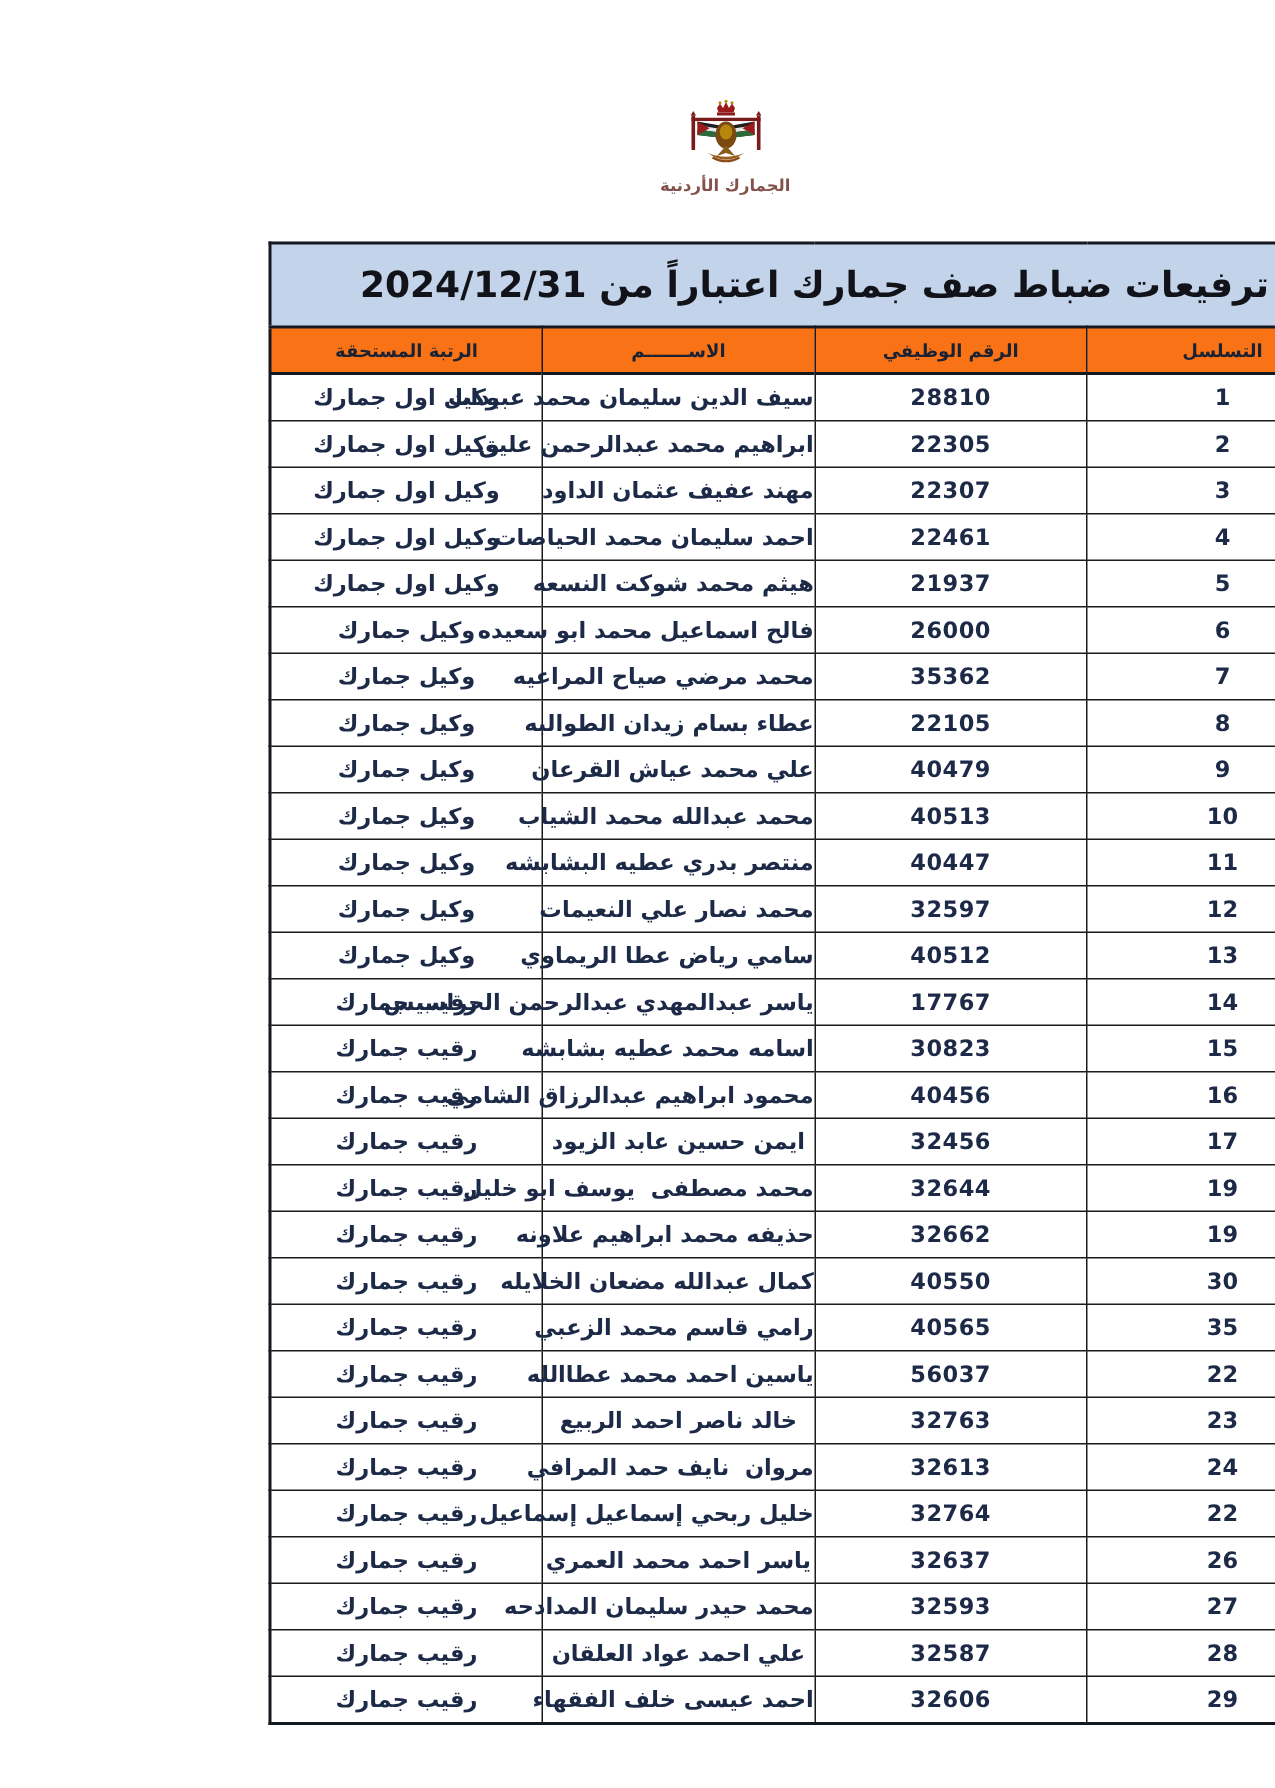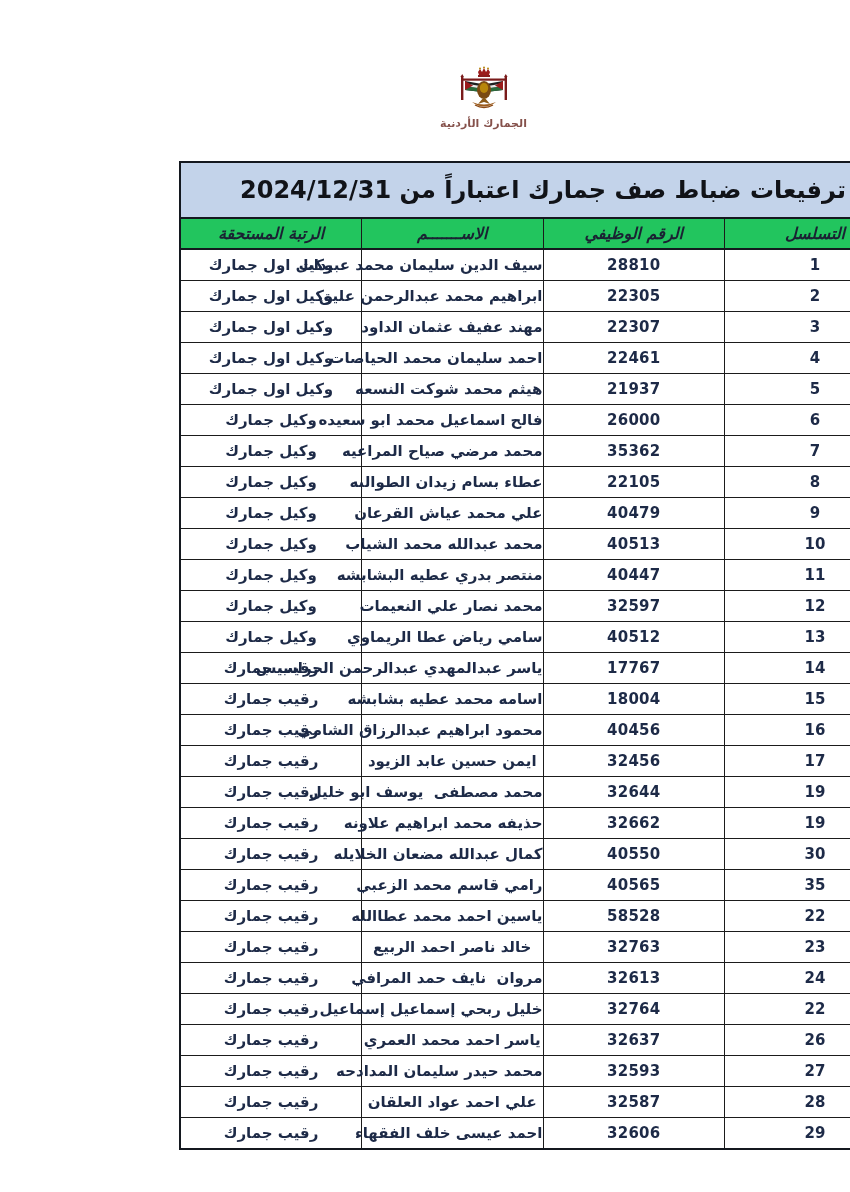--- a/index.html
+++ b/index.html
@@ -87,28 +87,27 @@
     height: 54px;
     font-size: 24px;
     font-weight: bold;
     color: #111318;
     letter-spacing: 0px;
     border-bottom: 2.5px solid #14181f;
     font-family: "DejaVu Sans", sans-serif;
   }
 
   tr.head-row th {
-    background: #22c55e;
+    background: #f97316;
     height: 29px;
-    font-size: 16px;
+    font-size: 12px;
     font-weight: bold;
     color: #1a2233;
     border-bottom: 2.5px solid #14181f;
     font-family: "DejaVu Sans", sans-serif;
-    font-style: italic;
   }
 
   tr.data-row td {
     height: 30px;
     font-size: 15px;
     font-weight: bold;
     color: #1d2a47;
     background: #ffffff;
     font-family: "DejaVu Sans", sans-serif;
   }
@@ -272,21 +271,21 @@
             <td class="col-rank">وكيل جمارك</td>
           </tr>
           <tr class="data-row">
             <td class="col-seq">14</td>
             <td class="col-num">17767</td>
             <td class="col-name name-cell">ياسر عبدالمهدي عبدالرحمن الحراسيس</td>
             <td class="col-rank">رقيب جمارك</td>
           </tr>
           <tr class="data-row">
             <td class="col-seq">15</td>
-            <td class="col-num">18004</td>
+            <td class="col-num">30823</td>
             <td class="col-name name-cell">اسامه محمد عطيه بشابشه</td>
             <td class="col-rank">رقيب جمارك</td>
           </tr>
           <tr class="data-row">
             <td class="col-seq">16</td>
             <td class="col-num">40456</td>
             <td class="col-name name-cell">محمود ابراهيم عبدالرزاق الشامي</td>
             <td class="col-rank">رقيب جمارك</td>
           </tr>
           <tr class="data-row">
@@ -314,21 +313,21 @@
             <td class="col-rank">رقيب جمارك</td>
           </tr>
           <tr class="data-row">
             <td class="col-seq">35</td>
             <td class="col-num">40565</td>
             <td class="col-name name-cell">رامي قاسم محمد الزعبي</td>
             <td class="col-rank">رقيب جمارك</td>
           </tr>
           <tr class="data-row">
             <td class="col-seq">22</td>
-            <td class="col-num">58528</td>
+            <td class="col-num">56037</td>
             <td class="col-name name-cell">ياسين احمد محمد عطاالله</td>
             <td class="col-rank">رقيب جمارك</td>
           </tr>
           <tr class="data-row">
             <td class="col-seq">23</td>
             <td class="col-num">32763</td>
             <td class="col-name name-cell">خالد ناصر احمد الربيع</td>
             <td class="col-rank">رقيب جمارك</td>
           </tr>
           <tr class="data-row">

